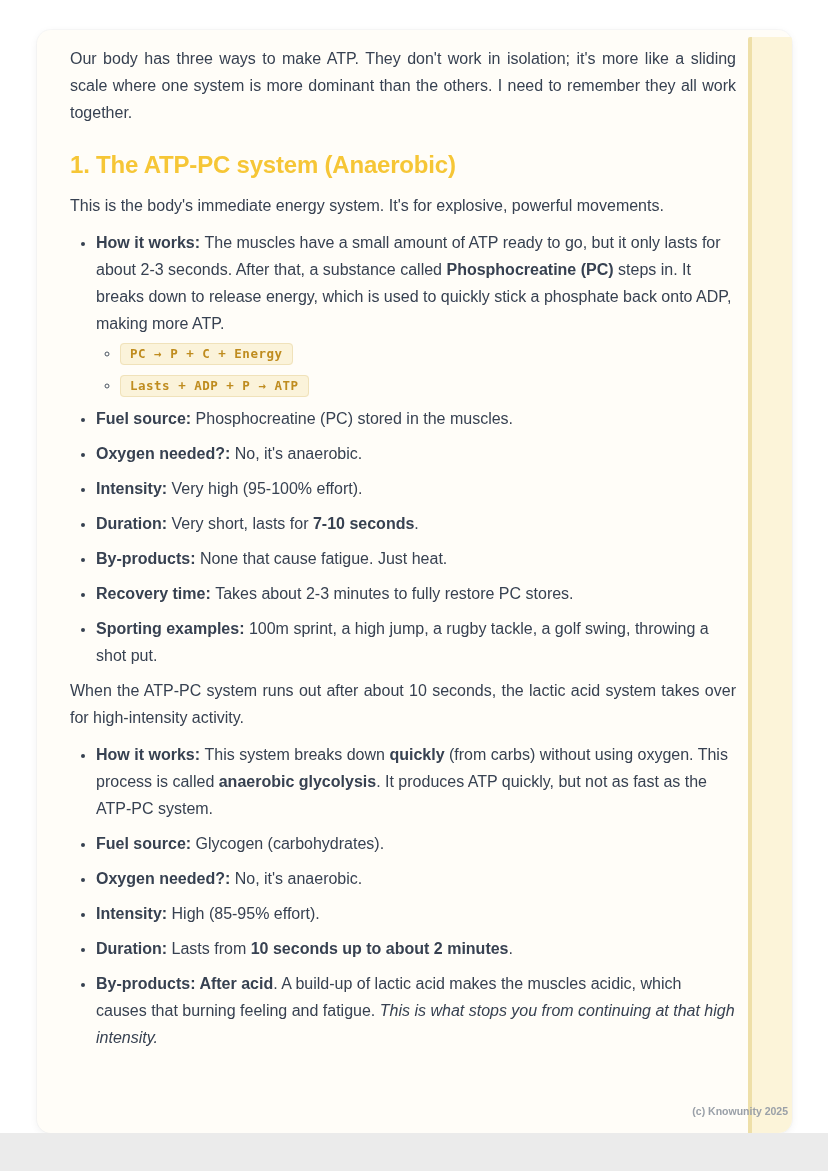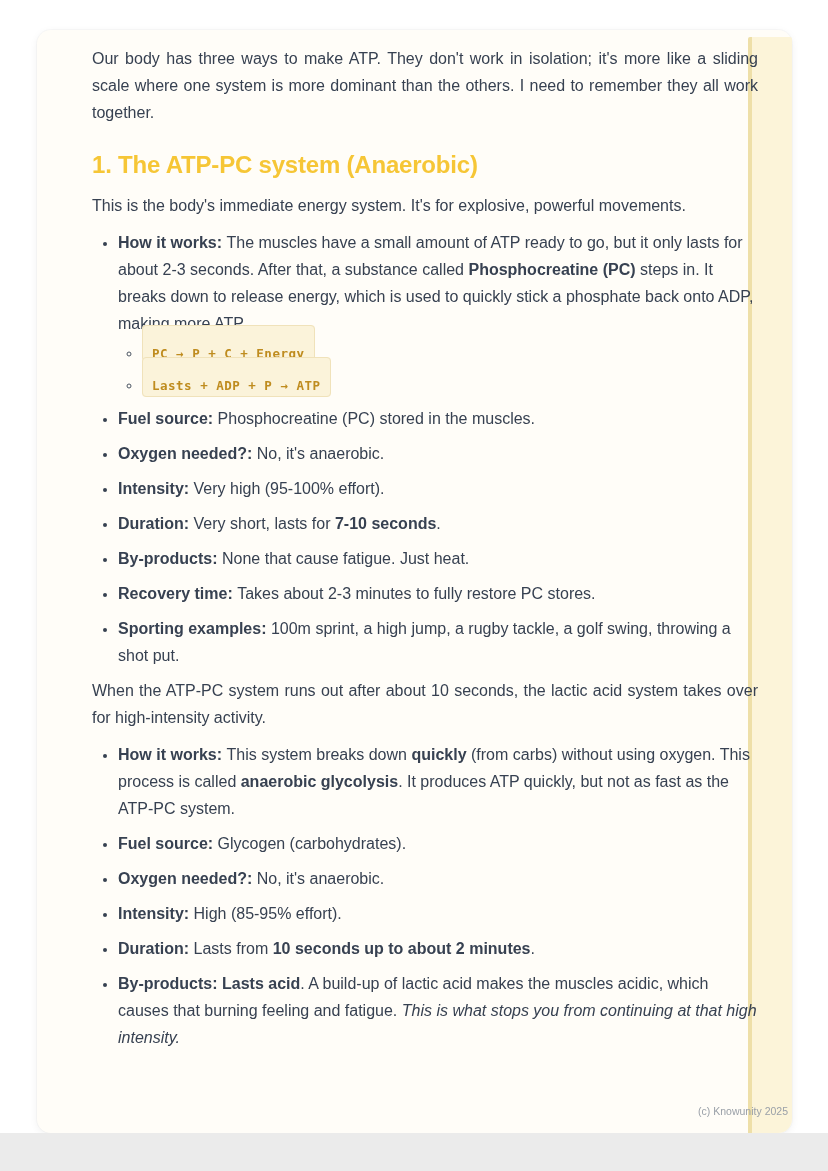--- a/index.html
+++ b/index.html
@@ -34,21 +34,21 @@
     border-radius:14px;
     box-shadow:0 0 0 1px rgba(0,0,0,0.025), 0 2px 8px rgba(0,0,0,0.06);
   }
   .accent-bar{
     position:absolute;right:0;top:7px;bottom:0;width:44px;
     background:var(--bar-fill);
     border-left:4px solid var(--bar-edge);
     border-radius:2px 2px 14px 0;
   }
   .content{
-    position:absolute;left:33px;top:15px;width:666px;margin-left:22px;
+    position:absolute;left:33px;top:15px;width:666px;
   }
   p.para{
     margin:0;font-size:16px;line-height:27px;color:var(--text-color);
     text-align:justify;
   }
   h2.section-heading{
     margin:26px 0 14px 0;
     font-size:24px;line-height:26px;font-weight:700;
     color:var(--heading-color);
     letter-spacing:-0.2px;
@@ -70,26 +70,26 @@
     margin:0 0 8px 0;line-height:23px;
   }
   ul.sub > li.sub-item::marker{color:#4b5563;font-size:13px;}
   code.chip{
     font-family:"DejaVu Sans Mono",monospace;
     font-size:12.5px;font-weight:700;letter-spacing:0.5px;
     color:var(--chip-text);
     background:var(--chip-bg);
     border:1px solid var(--chip-border);
     border-radius:4px;
-    padding:20px 9px 3px 9px;
+    padding:2px 9px 3px 9px;
     white-space:nowrap;
   }
   .watermark{
     position:absolute;right:4px;bottom:16px;z-index:2;
-    font-size:10.5px;line-height:12px;color:var(--watermark);
+    font-size:10.5px;line-height:12px;color:var(--watermark);font-weight:bold;
   }
 </style>
 </head>
 <body>
 
 <div class="card">
   <div class="accent-bar"></div>
   <div class="content">
     <p class="para">Our body has three ways to make ATP. They don't work in isolation; it's more like a sliding scale where one system is more dominant than the others. I need to remember they all work together.</p>
     <div id="sections">
@@ -111,20 +111,20 @@
           </ul>
         </section>
         <section>
           <p class="para">When the ATP-PC system runs out after about 10 seconds, the lactic acid system takes over for high-intensity activity.</p>
           <ul class="bullets">
             <li class="bullet"><span class="b">How it works: </span><span>This system breaks down </span><span class="b">quickly</span><span> (from carbs) without using oxygen. This process is called </span><span class="b">anaerobic glycolysis</span><span>. It produces ATP quickly, but not as fast as the ATP-PC system.</span></li>
             <li class="bullet"><span class="b">Fuel source: </span><span>Glycogen (carbohydrates).</span></li>
             <li class="bullet"><span class="b">Oxygen needed?: </span><span>No, it's anaerobic.</span></li>
             <li class="bullet"><span class="b">Intensity: </span><span>High (85-95% effort).</span></li>
             <li class="bullet"><span class="b">Duration: </span><span>Lasts from </span><span class="b">10 seconds up to about 2 minutes</span><span>.</span></li>
-            <li class="bullet"><span class="b">By-products: Lasts acid</span><span>. A build-up of lactic acid makes the muscles acidic, which causes that burning feeling and fatigue. </span><span class=" i">This is what stops you from continuing at that high intensity.</span></li>
+            <li class="bullet"><span class="b">By-products: After acid</span><span>. A build-up of lactic acid makes the muscles acidic, which causes that burning feeling and fatigue. </span><span class=" i">This is what stops you from continuing at that high intensity.</span></li>
           </ul>
         </section>
       </div>
   </div>
   <span class="watermark">(c) Knowunity 2025</span>
 </div>
 <div class="bottom-strip"></div>
 
 </body></html>

